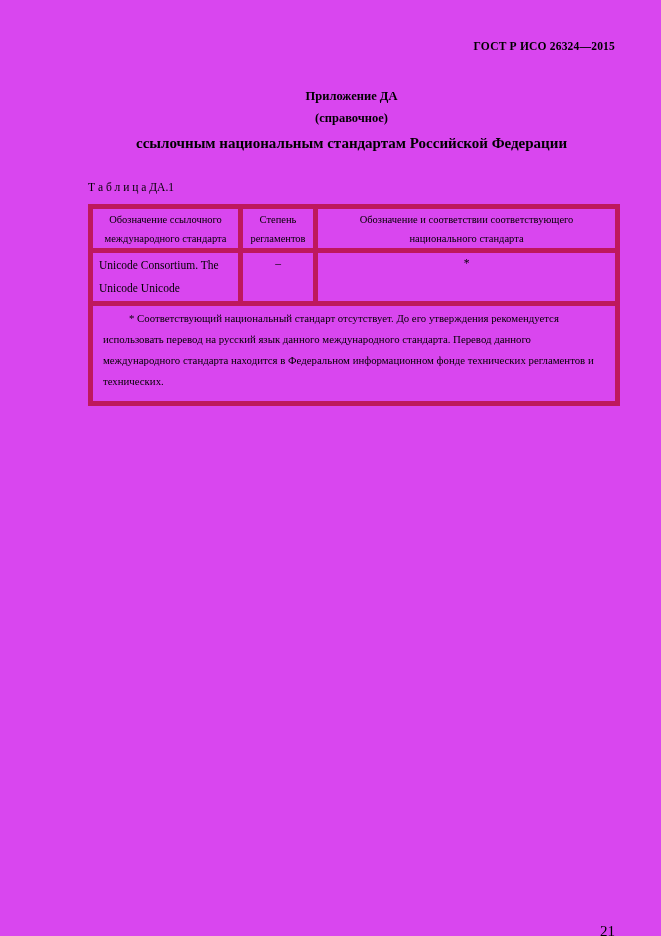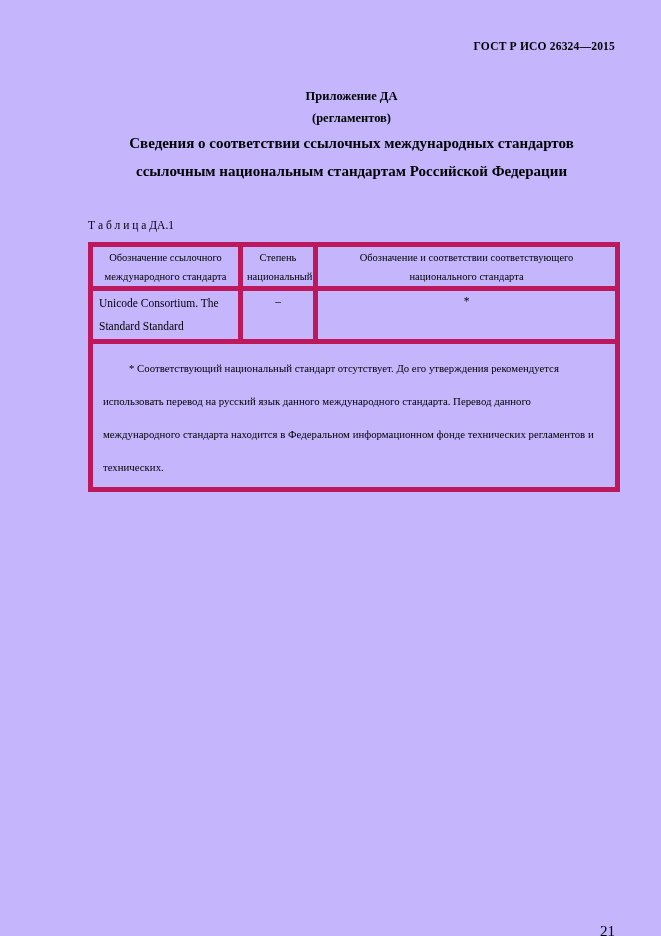--- a/index.html
+++ b/index.html
@@ -1,21 +1,21 @@
 <!DOCTYPE html>
 <html><head>
 <meta charset="utf-8">
 <style>
   * { box-sizing: border-box; }
   html, body { margin: 0; padding: 0; background: #e8e8e8; }
   .page {
     position: relative;
     width: 661px;
     height: 936px;
-    background: #c4b5fd;
+    background: #d946ef;
     font-family: "Liberation Serif", serif;
     color: #000000;
     overflow: hidden;
     padding-left: 12px;
   }
   .doc-header {
     position: absolute;
     top: 40px;
     left: 88px;
     width: 527px;
@@ -36,21 +36,21 @@
     font-size: 12.5px;
     line-height: 22px;
   }
   .main-title {
     text-align: center;
     font-weight: bold;
     font-size: 15px;
     line-height: 28px;
   }
   .table-caption {
-    margin-top: 32px;
+    margin-top: 22px;
     font-size: 11.5px;
     line-height: 16px;
     text-align: left;
   }
   table.std-table {
     border-collapse: collapse;
     table-layout: fixed;
     width: 527px;
     margin-top: 9px;
     border: 1px solid #000;
@@ -85,21 +85,21 @@
     padding: 1px 4px;
     text-align: center;
   }
   td.footnote-cell {
     font-size: 10.8px;
     line-height: 21px;
     padding: 2px 10px 9px 10px;
     height: 95px;
     text-align: left;
   }
-  .fn-line { white-space: nowrap; margin-top: 12px; }
+  .fn-line { white-space: nowrap; }
   .fn-line.first { padding-left: 26px; }
   .page-number {
     position: absolute;
     top: 923px;
     left: 88px;
     width: 527px;
     text-align: right;
     font-size: 15px;
   }
 </style>
@@ -107,43 +107,42 @@
 <body>
 
 <div class="page">
 
   <div class="doc-header">ГОСТ Р ИСО 26324—2015</div>
 
   <div class="content">
 
     <div class="appendix-label">Приложение ДА</div>
 
-    <div class="appendix-type">(регламентов)</div>
+    <div class="appendix-type">(справочное)</div>
 
-    <div class="main-title">Сведения о соответствии ссылочных международных стандартов</div>
 
     <div class="main-title">ссылочным национальным стандартам Российской Федерации</div>
 
     <div class="table-caption">Т а б л и ц а  ДА.1</div>
 
     <table class="std-table">
       <tbody>
         <tr>
           <td class="hdr col1">
             <div class="hdr-inner">Обозначение ссылочного международного стандарта</div>
           </td>
           <td class="hdr col2">
-            <div class="hdr-inner">Степень национальный</div>
+            <div class="hdr-inner">Степень регламентов</div>
           </td>
           <td class="hdr col3">
             <div class="hdr-inner">Обозначение и соответствии соответствующего национального стандарта</div>
           </td>
         </tr>
         <tr>
-          <td class="cell-standard col1">Unicode Consortium. The Standard Standard</td>
+          <td class="cell-standard col1">Unicode Consortium. The Unicode Unicode</td>
           <td class="cell-degree col2">–</td>
           <td class="cell-national col3">*</td>
         </tr>
         <tr>
           <td class="footnote-cell" colspan="3">
             <div class="fn-line first">* Соответствующий национальный стандарт отсутствует. До его утверждения рекомендуется</div>
             <div class="fn-line">использовать перевод на русский язык данного международного стандарта. Перевод данного</div>
             <div class="fn-line">международного стандарта находится в Федеральном информационном фонде технических регламентов и</div>
             <div class="fn-line">технических.</div>
           </td>

